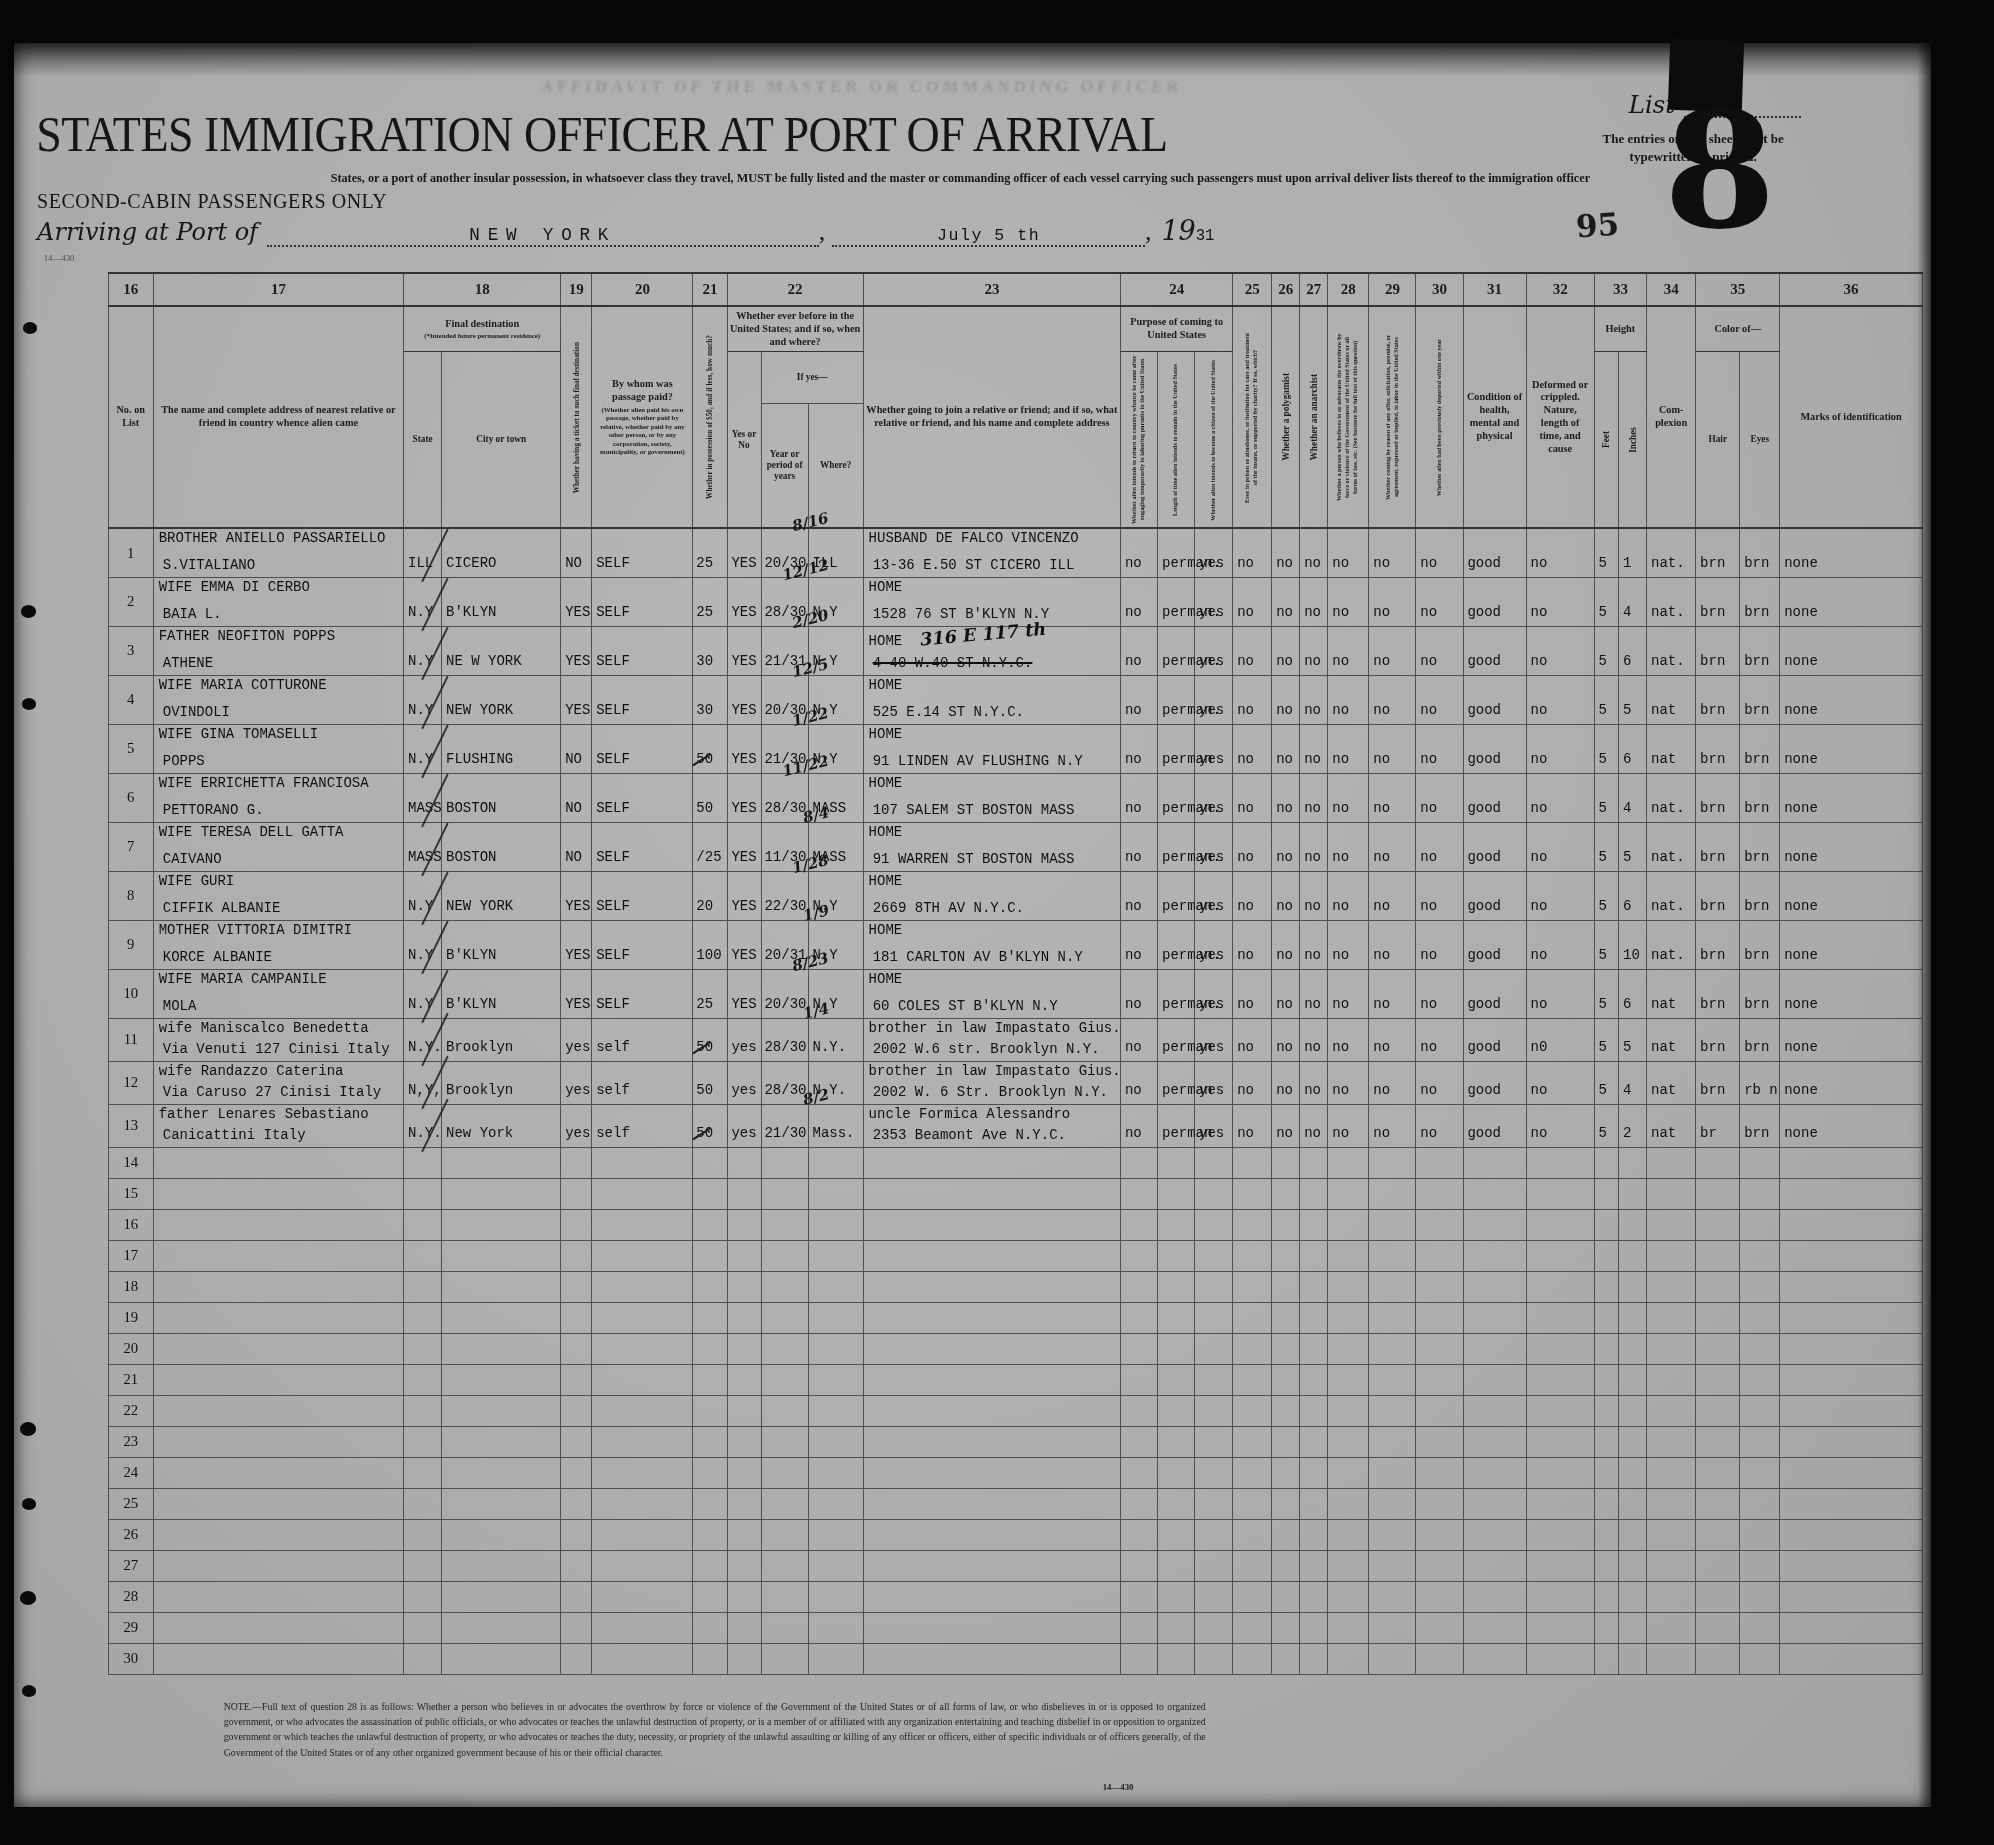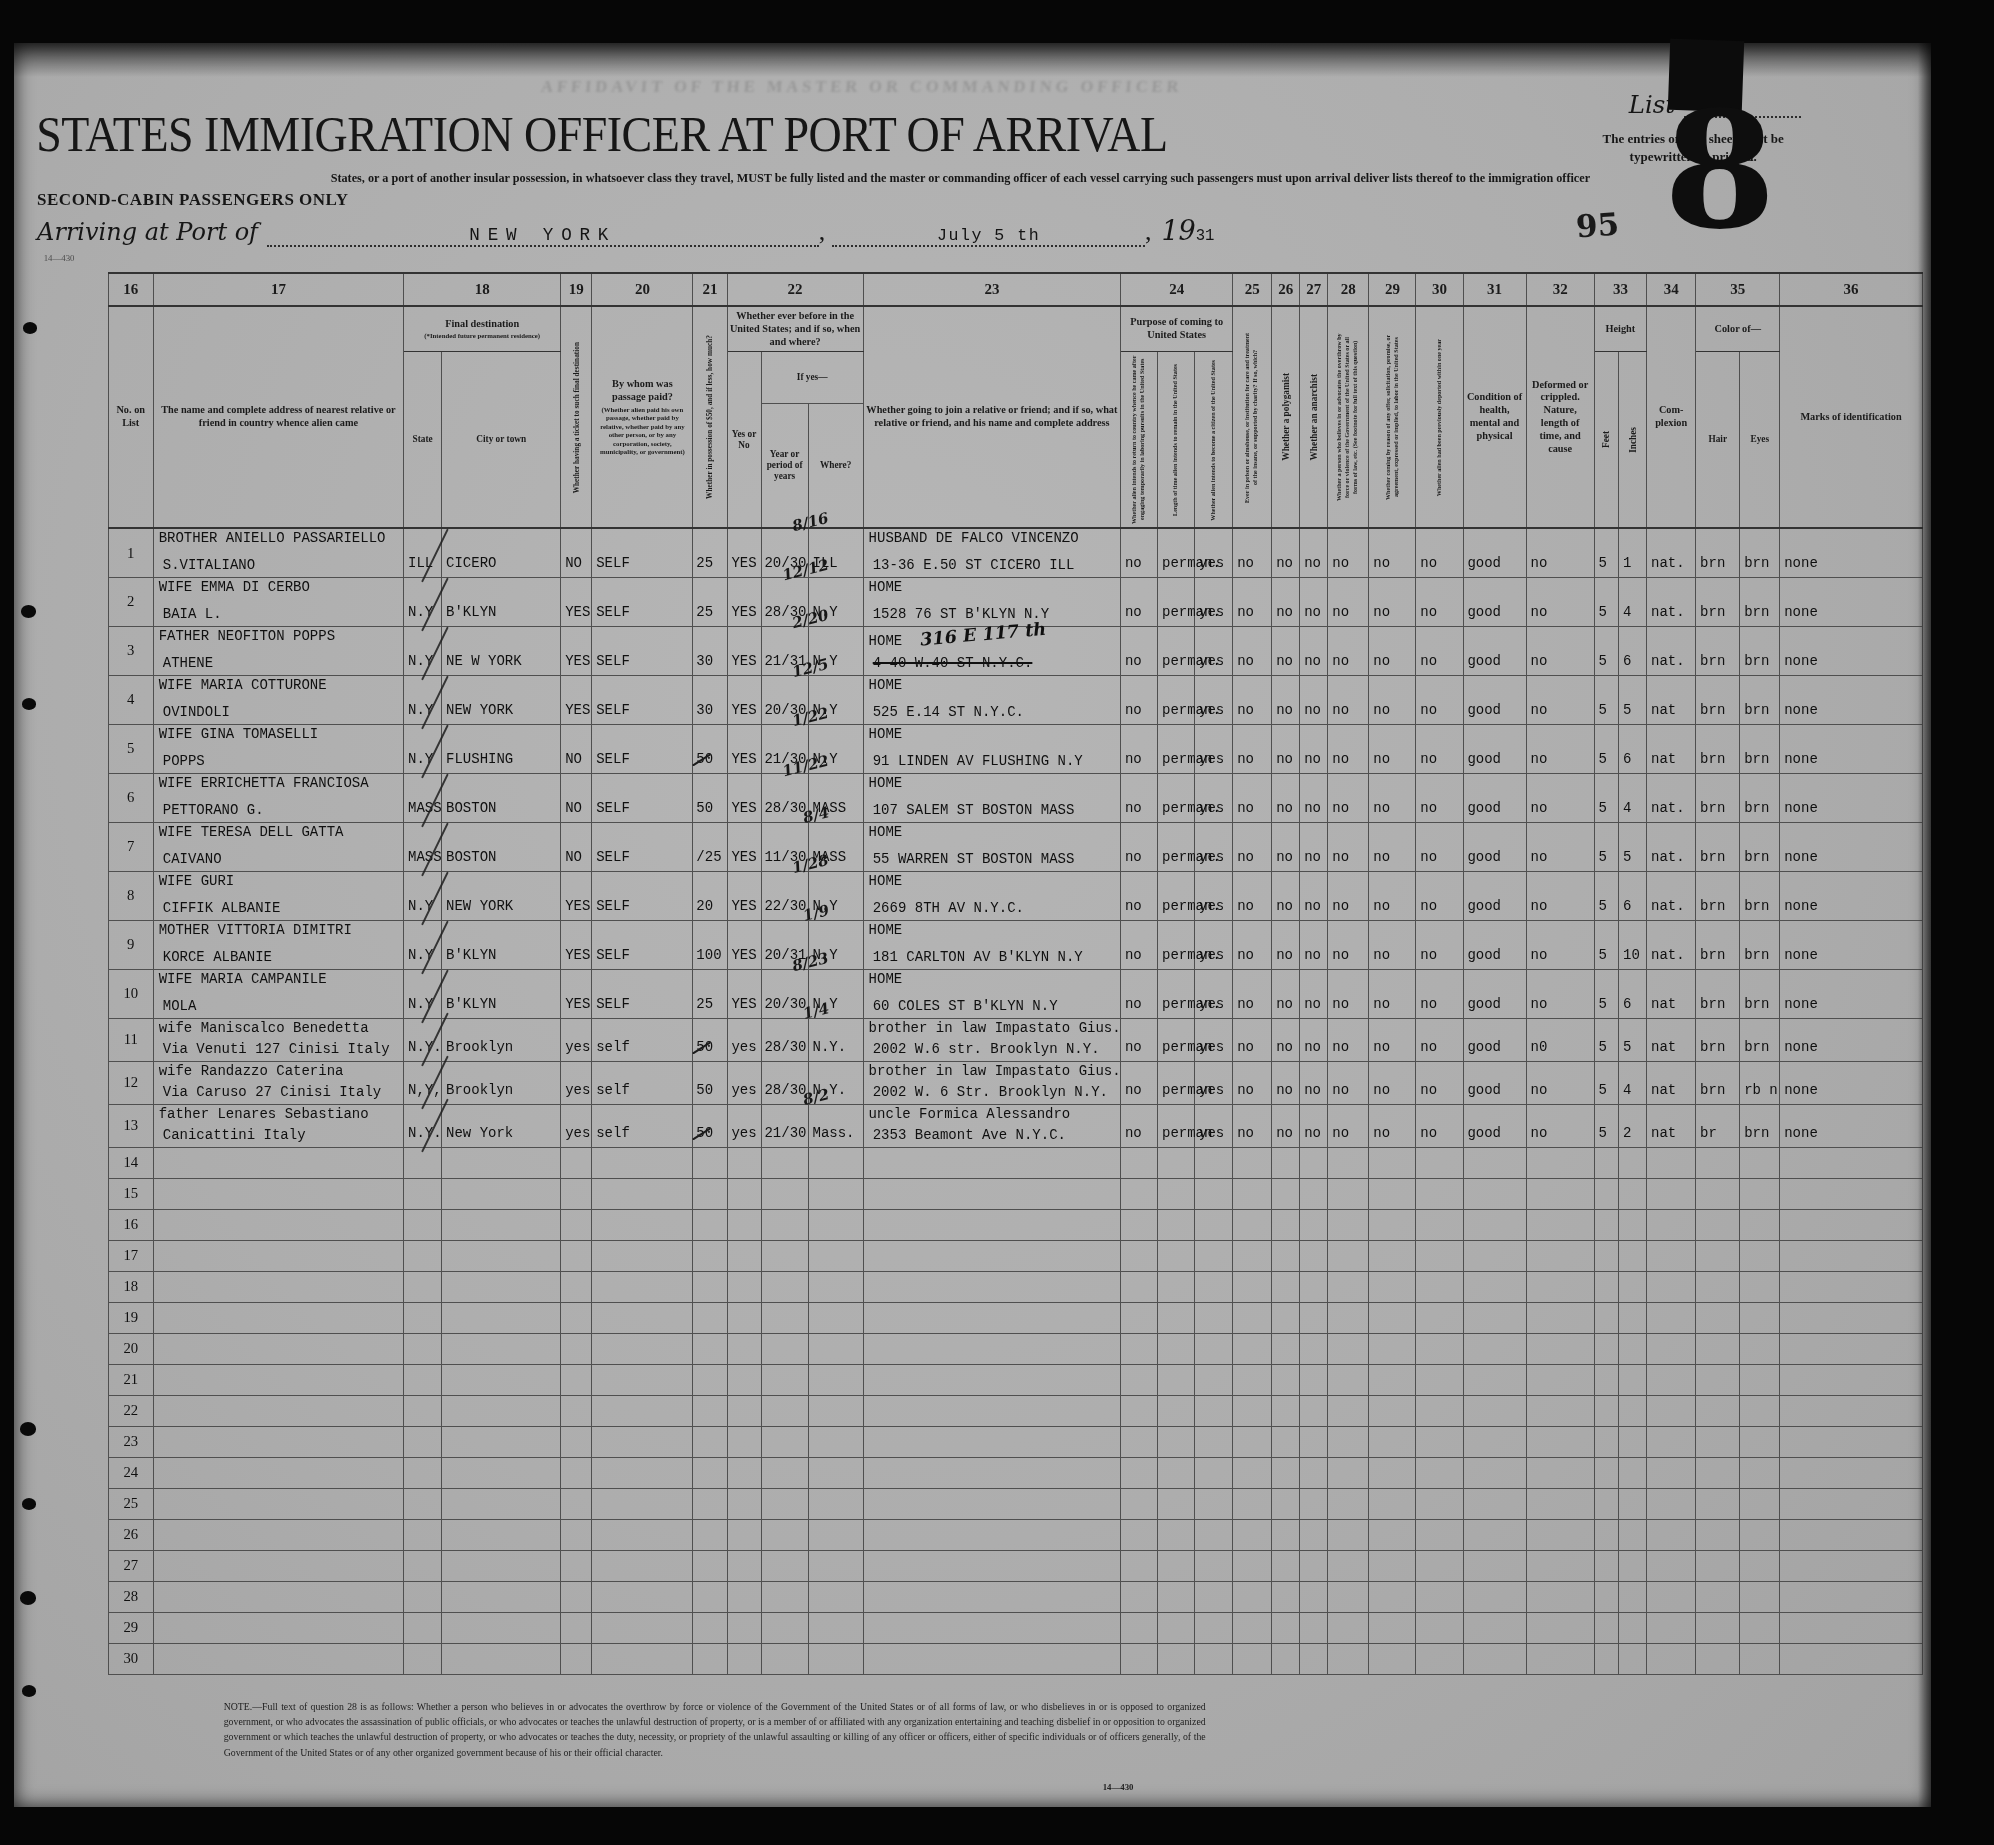--- a/index.html
+++ b/index.html
@@ -12,21 +12,21 @@
          background:linear-gradient(180deg,rgba(0,0,0,.65),rgba(0,0,0,0));pointer-events:none;}
   .paper::after{content:"";position:absolute;right:0;top:0;width:12.7px;height:100%;
          background:linear-gradient(270deg,rgba(0,0,0,.5),rgba(0,0,0,0));pointer-events:none;}
 
   
   .bleed{position:absolute;left:527px;top:34px;width:733px;font-weight:bold;font-size:16.6px;
          letter-spacing:3.9px;color:rgba(20,20,20,.16);filter:blur(0.8px);transform:skewX(-4deg);}
   .title{position:absolute;left:22.5px;top:63px;font-size:46px;letter-spacing:-0.5px;
          transform:scaleY(1.08);transform-origin:left top;white-space:nowrap;}
   .subtitle{position:absolute;left:23.4px;top:128px;width:1553px;font-size:12.2px;font-weight:600;line-height:1.3;text-align:right;}
-  .cabin{position:absolute;left:23.4px;top:147px;font-size:17px;font-weight:700;letter-spacing:0.5px;}
+  .cabin{position:absolute;left:23.4px;top:147px;font-size:20px;font-weight:400;letter-spacing:0.5px;}
   .arrive-line{position:absolute;left:23.4px;top:172px;white-space:nowrap;}
   .arrive-label{font-style:italic;font-size:24px;font-family:"DejaVu Serif",serif;}
   .dotline{display:inline-block;border-bottom:2px dotted #2c2c2c;text-align:center;vertical-align:baseline;}
   .port-line{width:552px;margin-left:8.8px;}
   .date-line{width:313px;margin-left:6.8px;}
   .typed{font-family:"Liberation Mono",monospace;color:#141414;}
   .port-text{font-size:17.6px;letter-spacing:7.8px;}
   .date-text{font-size:16.6px;letter-spacing:1.5px;}
   .comma{font-size:26px;}
   .year-printed{font-style:italic;font-size:27px;font-family:"DejaVu Serif",serif;margin-left:9.8px;}
@@ -462,21 +462,21 @@
           <td class="c-ctr"><span class="slash"></span><span>MASS</span></td>
           <td class="c-ctr">BOSTON</td>
           <td class="c-ctr">NO</td>
           <td class="c-ctr">SELF</td>
           <td class="c-amt"><span>/25</span></td>
           <td class="c-ctr">YES</td>
           <td class="c-yr"><span>11/30</span><span class="hw">8/4</span></td>
           <td class="c-ctr">MASS</td>
           <td class="two-line">
             <div class="l1">HOME</div>
-            <div class="l2">55 WARREN ST BOSTON MASS</div>
+            <div class="l2">91 WARREN ST BOSTON MASS</div>
           </td>
           <td class="c-ctr">no</td>
           <td class="c-ctr">perman.</td>
           <td class="c-ctr">yes</td>
           <td class="c-ctr">no</td>
           <td class="c-ctr">no</td>
           <td class="c-ctr">no</td>
           <td class="c-ctr">no</td>
           <td class="c-ctr">no</td>
           <td class="c-ctr">no</td>

